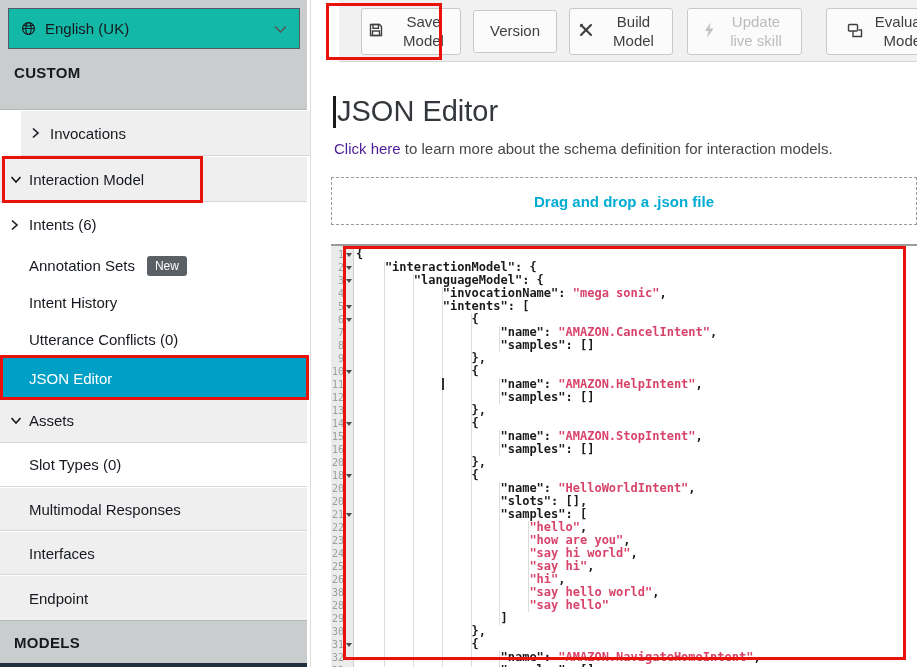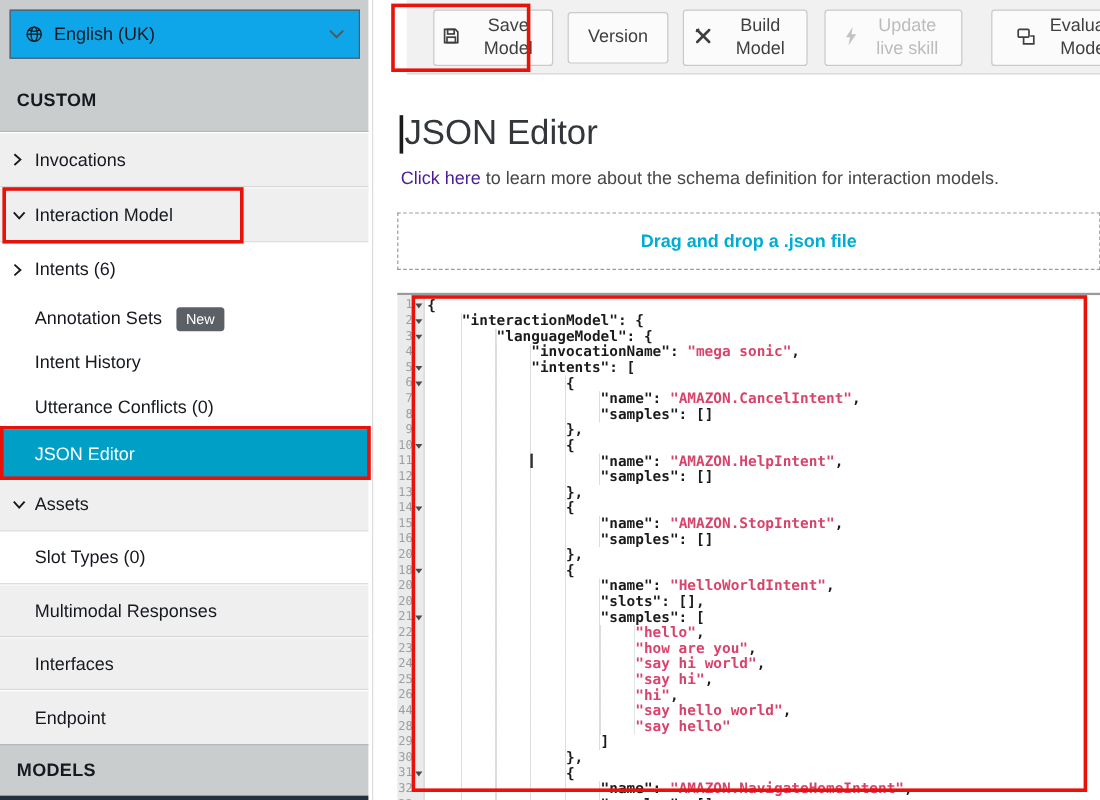--- a/index.html
+++ b/index.html
@@ -2,21 +2,21 @@
 <html><head>
 <meta charset="utf-8">
 <style>
   * { margin:0; padding:0; box-sizing:border-box; }
   body { font-family:"Liberation Sans", sans-serif; background:#fff; }
   #screen { position:relative; width:917px; height:667px; overflow:hidden; background:#fff; }
 
   
   #sidebar { position:absolute; left:0; top:0; width:307px; height:667px; background:#fff; }
   .sidebar-top { position:absolute; left:0; top:0; width:307px; height:110px; background:#c9cdce; border-bottom:1px solid #b4b8b9; }
-  .lang-select { position:absolute; left:8px; top:8px; width:292px; height:41px; background:#0ea5e9; border:1px solid #545b64; display:flex; align-items:center; padding:0 12px; cursor:pointer; }
+  .lang-select { position:absolute; left:8px; top:8px; width:292px; height:41px; background:#14b8a6; border:1px solid #545b64; display:flex; align-items:center; padding:0 12px; cursor:pointer; }
   .lang-select .globe { margin-right:9px; display:flex; }
   .lang-select .lang-label { font-size:15px; color:#16191f; flex:1; }
   .section-label { position:absolute; left:14px; font-size:15px; font-weight:bold; color:#16191f; letter-spacing:.3px; }
   .nav-row { position:absolute; left:0; width:307px; display:flex; align-items:center; padding-left:10px; cursor:pointer; border-bottom:1px solid #d8d8d8; }
   .nav-row .chev { width:19px; display:flex; align-items:center; }
   .nav-row .lbl { font-size:15px; color:#16191f; }
   .nav-row.selected { background:#00a0c6; }
   .nav-row.selected .lbl { color:#fff; }
   .row-gray { background:#efefef; }
   .row-white { background:#fff; border-bottom:none; }
@@ -82,24 +82,24 @@
               <path d="M3 4.2 Q8 6.6 13 4.2" stroke="#16191f" fill="none" stroke-width="1.1"></path>
             </svg>
         </span>
         <span class="lang-label">English (UK)</span>
         <span>
           <svg width="13" height="9" viewBox="0 0 13 9">
               <polyline points="1,1.5 6.5,7 12,1.5" stroke="#555" fill="none" stroke-width="1.5"></polyline>
             </svg>
         </span>
       </div>
-      <span class="section-label" style="top:75px;">CUSTOM</span>
-    </div>
-
-    <div class="nav-row row-gray" style="top:111px; height:45px;">
+      <span class="section-label" style="top:64px;">CUSTOM</span>
+    </div>
+
+    <div class="nav-row row-gray" style="top:111px; height:45px;margin-left:21px;">
       <span class="chev">
           <svg width="9" height="12" viewBox="0 0 9 12">
             <polyline points="2,1.5 7,6 2,10.5" stroke="#16191f" fill="none" stroke-width="1.6"></polyline>
           </svg>
         </span>
       <span class="lbl">Invocations</span>
     </div>
     <div class="nav-row row-gray" style="top:157px; height:45px;">
       <span class="chev">
           <svg width="12" height="9" viewBox="0 0 12 9">
@@ -310,21 +310,21 @@
           </div>
           <div class="gl">
             <span class="num">25</span>
             <span class="fold"></span>
           </div>
           <div class="gl">
             <span class="num">26</span>
             <span class="fold"></span>
           </div>
           <div class="gl">
-            <span class="num">44</span>
+            <span class="num">38</span>
             <span class="fold"></span>
           </div>
           <div class="gl">
             <span class="num">28</span>
             <span class="fold"></span>
           </div>
           <div class="gl">
             <span class="num">29</span>
             <span class="fold"></span>
           </div>

